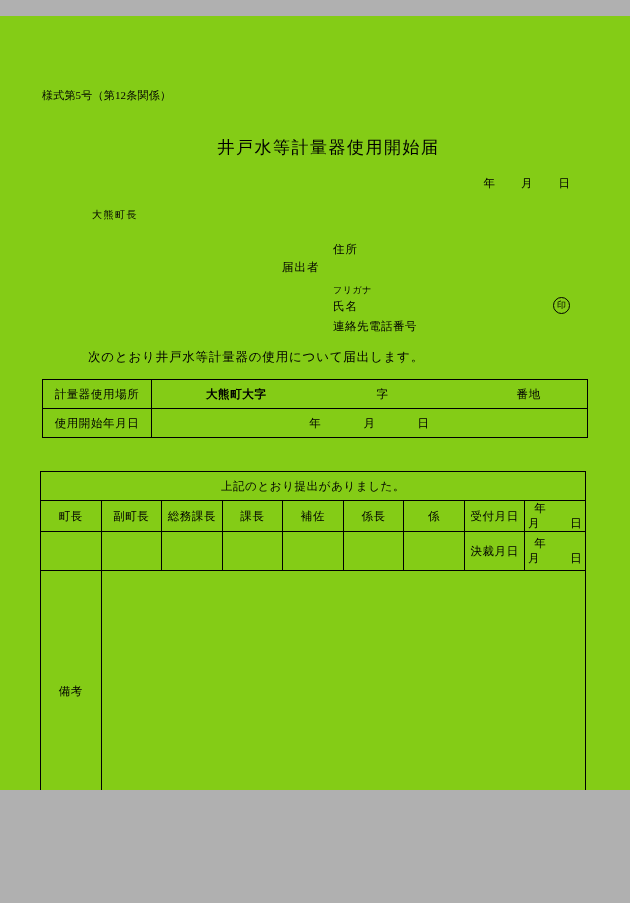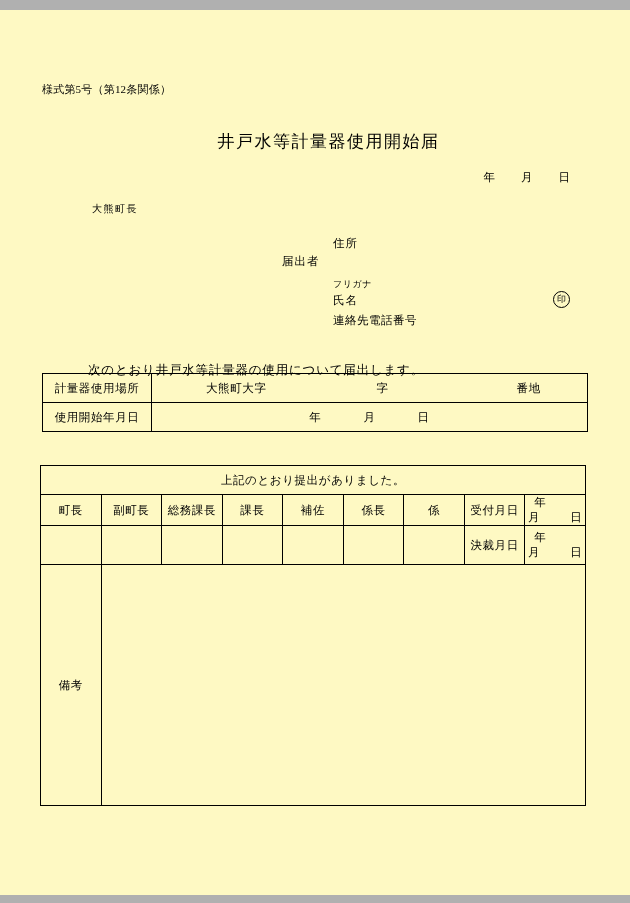--- a/index.html
+++ b/index.html
@@ -6,23 +6,23 @@
     margin: 0;
     padding: 0;
     background: #b0b0b0;
   }
   body {
     font-family: "Liberation Serif", "DejaVu Serif", serif;
   }
   .page {
     position: relative;
     width: 630px;
-    height: 885px;
-    background: #fef9c3;
-    margin: 10px auto;
+    height: 774px;
+    background: #84cc16;
+    margin: 16px auto;
     overflow: hidden;
     color: #000;
   }
   .form-code {
     position: absolute;
     left: 42px;
     top: 72px;
     font-size: 11px;
     letter-spacing: 0.2px;
   }
@@ -97,21 +97,21 @@
     height: 15px;
     border: 1px solid #000;
     border-radius: 50%;
     font-size: 9px;
     line-height: 14px;
     text-align: center;
   }
   .statement {
     position: absolute;
     left: 88px;
-    top: 352px;
+    top: 333px;
     font-size: 12.5px;
     letter-spacing: 0.8px;
   }
   table.grid {
     position: absolute;
     border-collapse: collapse;
     table-layout: fixed;
   }
   table.grid td {
     border: 1px solid #000;
@@ -128,21 +128,21 @@
     width: 546px;
   }
   #upper-table td { height: 28px; }
   #upper-table .label-cell { width: 108px; }
   .place-row-inner {
     display: flex;
     align-items: center;
     font-size: 11.5px;
     padding-left: 54px;
   }
-  .place-row-inner .oaza { margin-right: 110px; }
+  .place-row-inner .oaza { margin-right: 110px; font-weight: bold; }
   .place-row-inner .aza { margin-right: 128px; }
   .ymd-inner {
     font-size: 11.5px;
   }
   .ymd-inner .y { margin-right: 42px; }
   .ymd-inner .m { margin-right: 42px; }
   
   #lower-table {
     left: 40px;
     top: 455px;

